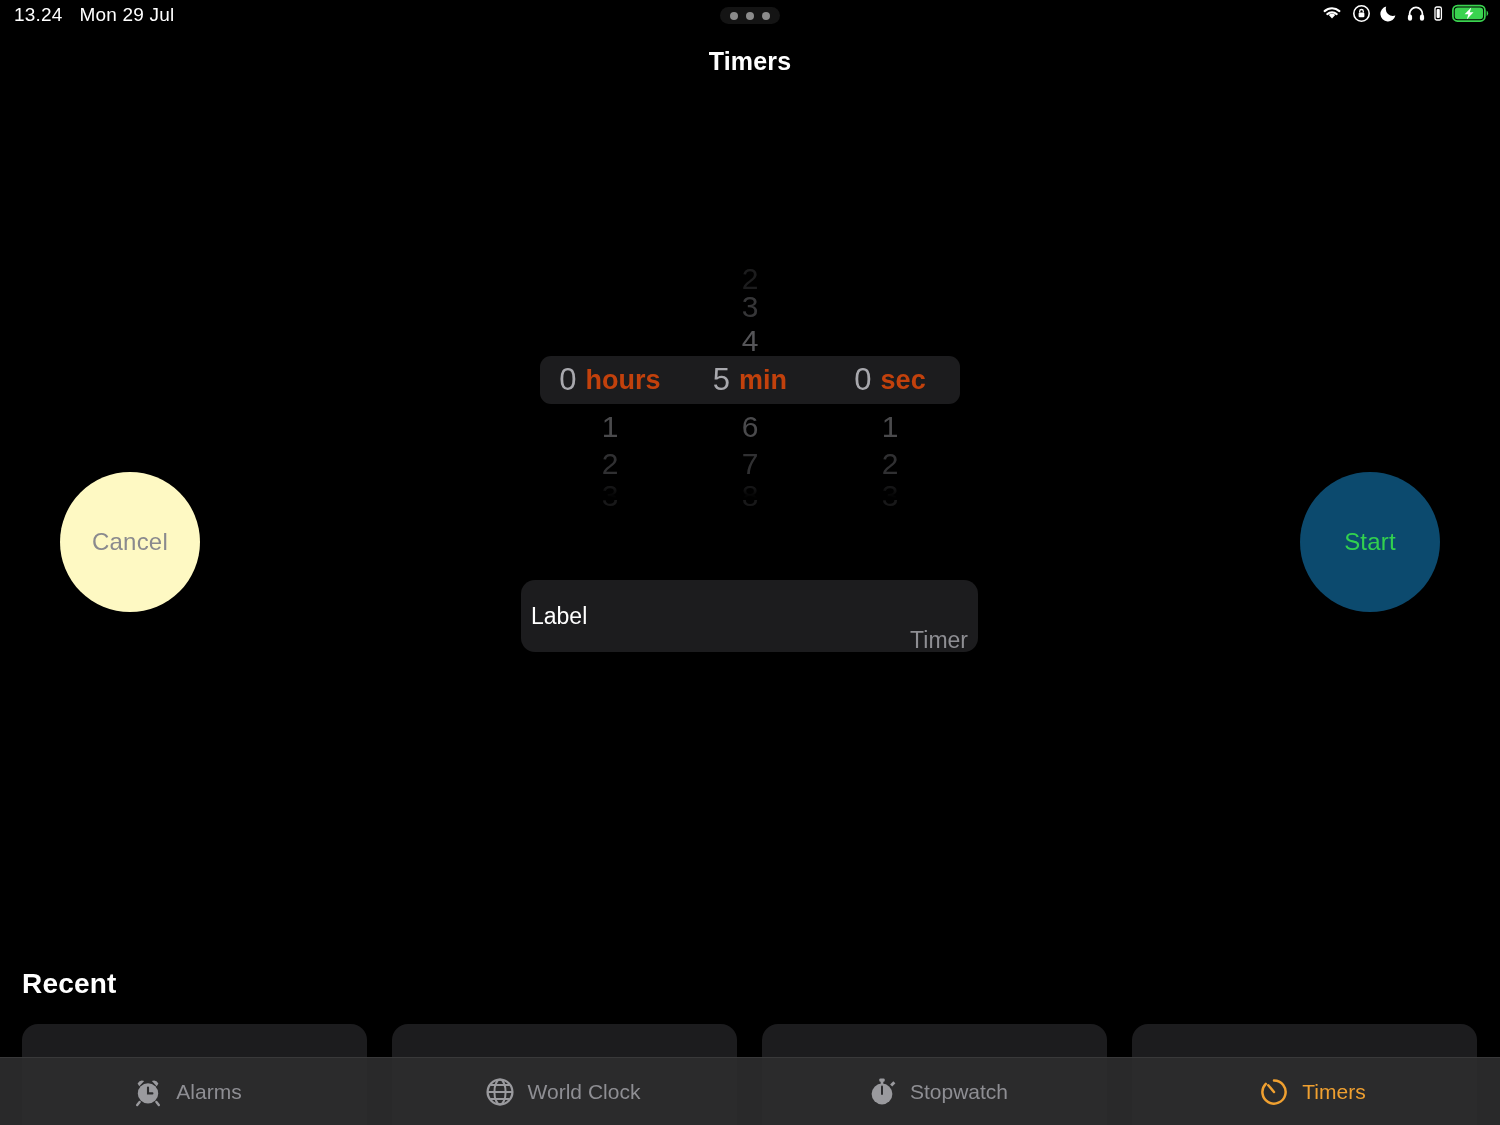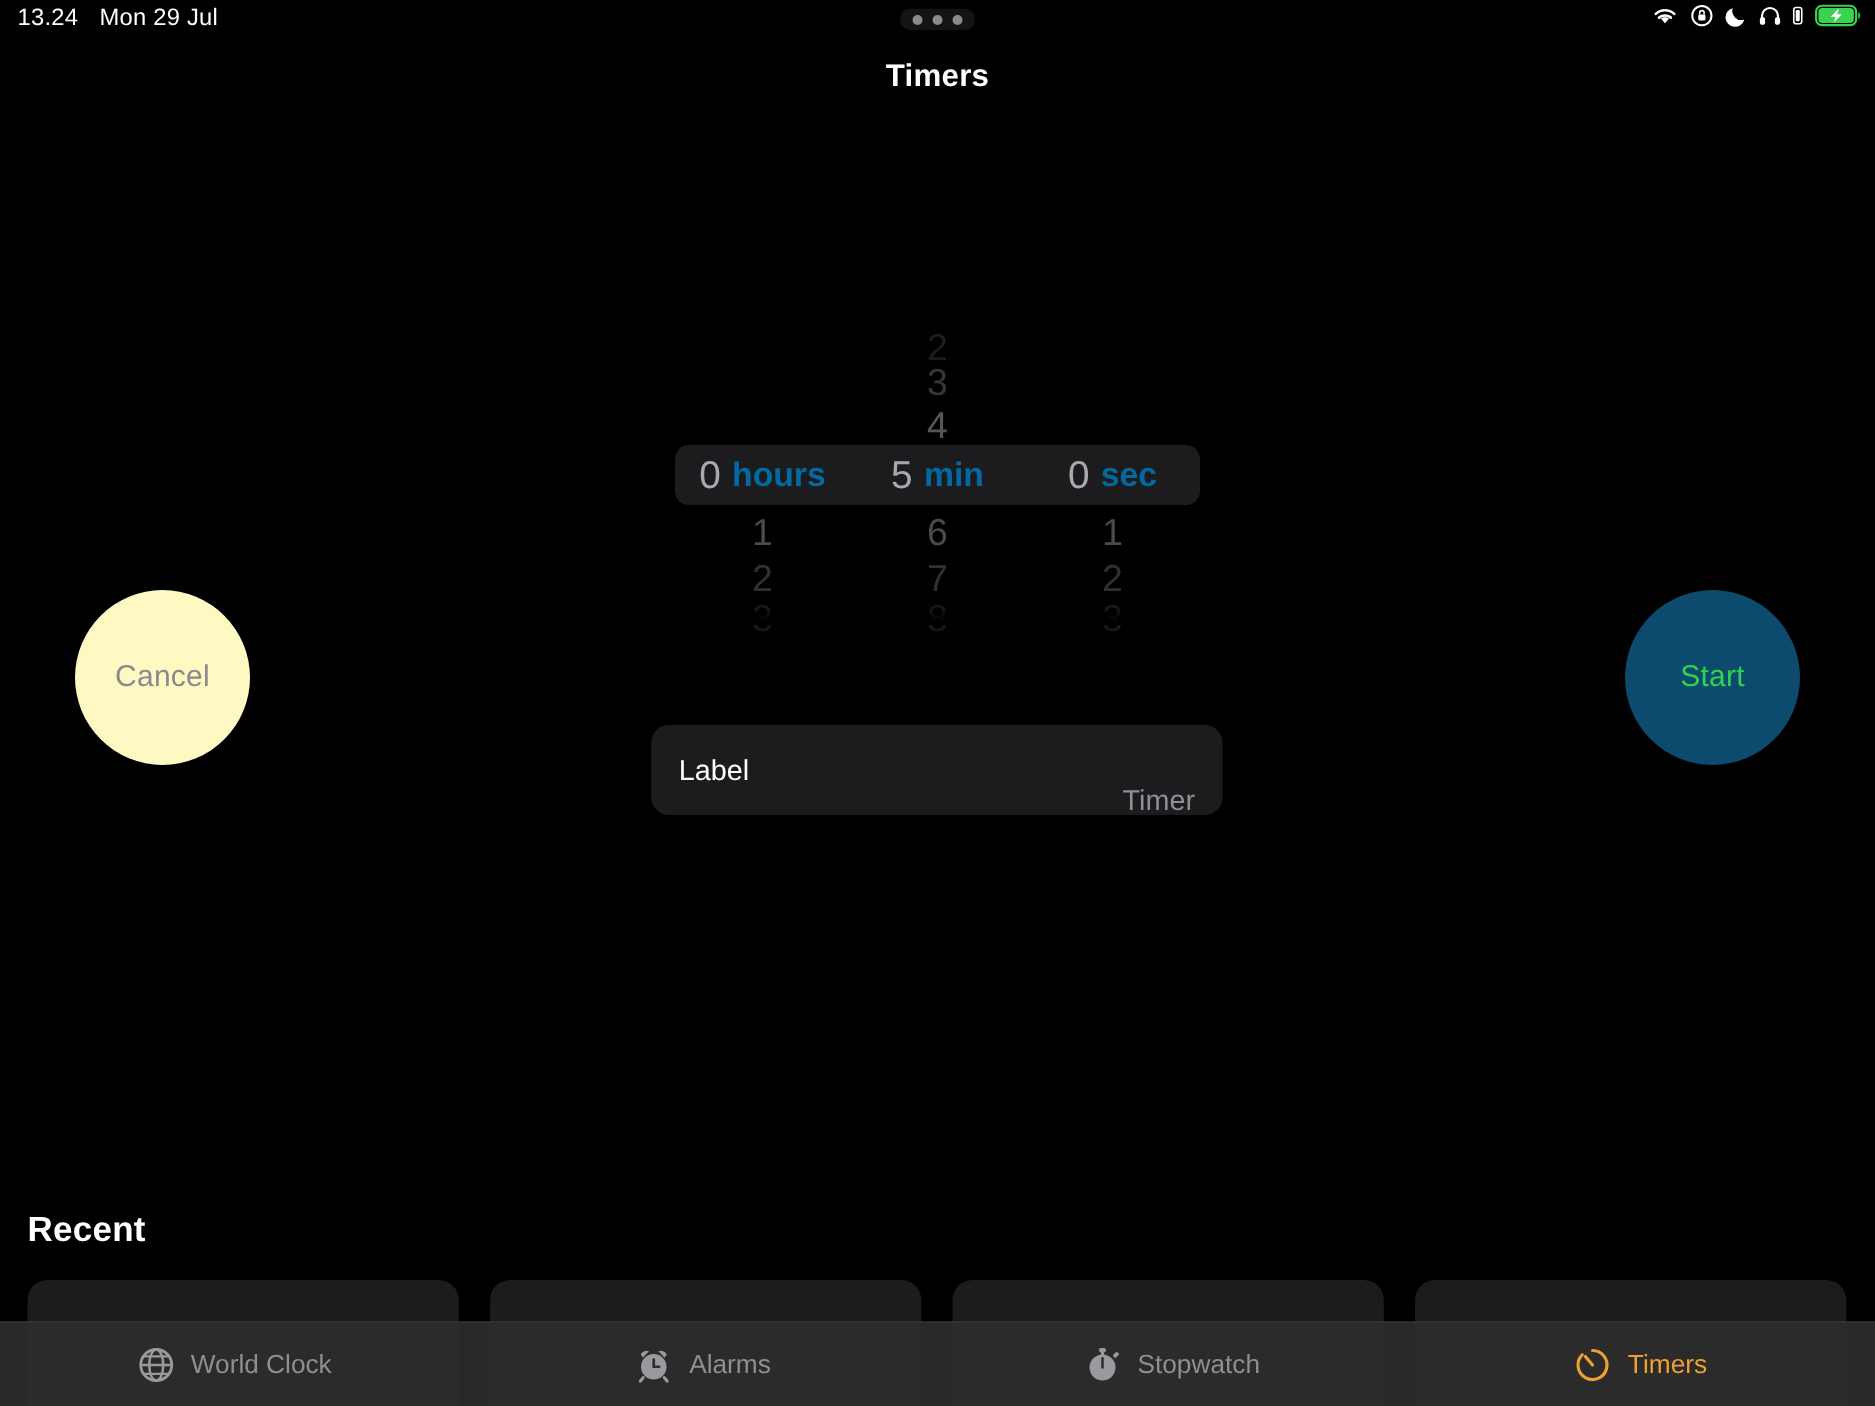--- a/index.html
+++ b/index.html
@@ -44,21 +44,21 @@
   .pcol.secs  { left:280px; }
   .prow {
     position:absolute; width:140px; height:38px; line-height:38px;
     display:flex; align-items:center; justify-content:center;
     font-size:30px; color:#8e8e93; font-weight:300;
   }
   .prow.sel {
     height:48px; line-height:48px; font-size:31px; color:#a8a8ad;
     gap:9px; font-weight:400;
   }
-  .prow.sel .unit { color:#0369a1; font-weight:700; font-size:27px; }
+  .prow.sel .unit { color:#c2410c; font-weight:700; font-size:27px; }
   .prow.r-3 { top:12px;  opacity:.20; }
   .prow.r-2 { top:40px;  opacity:.38; }
   .prow.r-1 { top:74px;  opacity:.60; }
   .prow.r0  { top:108px; opacity:1; }
   .prow.r1  { top:160px; opacity:.52; }
   .prow.r2  { top:197px; opacity:.34; }
   .prow.r3  { top:229px; opacity:.17; }
   #picker-mask-top {
     position:absolute; left:0; top:238px; width:420px; height:14px;
     background:linear-gradient(to bottom, rgba(0,0,0,0) 0%, #000 85%);
@@ -73,21 +73,21 @@
   }
   #cancel-button { left:60px; top:472px; background:#fef9c3; color:#8a8a8e; }
   #start-button  { left:1300px; top:472px; background:#0c4a6e; color:#32d14f; }
 
   
   #settings-card {
     position:absolute; left:521px; top:580px; width:457px;
     background:#1c1c1e; border-radius:14px; overflow:hidden;
   }
   .srow {
-    position:relative; height:72px; padding:0 22px;
+    position:relative; height:72px; padding:0 10px;
     display:flex; align-items:center; justify-content:space-between;
   }
   .srow + .srow::before {
     content:""; position:absolute; left:22px; right:0; top:0;
     height:1px; background:#38383a;
   }
   .srow .s-label { color:#fff; font-size:23px; }
   .srow .s-value { color:#8e8e93; font-size:23px; display:flex; align-items:center; gap:10px;margin-top:48px; }
   .chev { display:inline-block; width:9px; height:9px; border-right:2.4px solid #6e6e73;
           border-top:2.4px solid #6e6e73; transform:rotate(45deg); margin-bottom:2px; }
@@ -239,45 +239,45 @@
   <div class="recent-card" style="left:22px;"></div>
   <div class="recent-card" style="left:392px;"></div>
   <div class="recent-card" style="left:762px;"></div>
   <div class="recent-card" style="left:1132px;"></div>
 
   <div id="tab-bar">
 
     <div class="tab">
       <span>
         <svg width="30" height="30" viewBox="0 0 30 30">
-          <circle cx="15" cy="15" r="12.4" stroke="#9a9a9e" stroke-width="2.3" fill="none"></circle>
-          <ellipse cx="15" cy="15" rx="5.6" ry="12.4" stroke="#9a9a9e" stroke-width="2" fill="none"></ellipse>
-          <line x1="2.6" y1="15" x2="27.4" y2="15" stroke="#9a9a9e" stroke-width="2"></line>
-          <path d="M5.2 8 H24.8 M5.2 22 H24.8" stroke="#9a9a9e" stroke-width="1.8"></path>
-        </svg>
-      </span>
-      <span>World Clock</span>
-    </div>
-
-    <div class="tab">
-      <span>
-        <svg width="30" height="30" viewBox="0 0 30 30">
           <circle cx="15" cy="16.4" r="10.2" fill="#9a9a9e"></circle>
           <path d="M4.6 6.4 a5.4 5.4 0 0 1 6.6 -2.4 L6.3 9.2 Z" fill="#9a9a9e"></path>
           <path d="M25.4 6.4 a5.4 5.4 0 0 0 -6.6 -2.4 L23.7 9.2 Z" fill="#9a9a9e"></path>
           <path d="M6.6 25 L4.2 28 M23.4 25 L25.8 28" stroke="#9a9a9e" stroke-width="2.4" stroke-linecap="round"></path>
           <path d="M15 10.6 V16.4 H19.4" stroke="#2c2c2e" stroke-width="2.1" fill="none" stroke-linecap="round"></path>
         </svg>
       </span>
       <span>Alarms</span>
     </div>
 
     <div class="tab">
       <span>
         <svg width="30" height="30" viewBox="0 0 30 30">
+          <circle cx="15" cy="15" r="12.4" stroke="#9a9a9e" stroke-width="2.3" fill="none"></circle>
+          <ellipse cx="15" cy="15" rx="5.6" ry="12.4" stroke="#9a9a9e" stroke-width="2" fill="none"></ellipse>
+          <line x1="2.6" y1="15" x2="27.4" y2="15" stroke="#9a9a9e" stroke-width="2"></line>
+          <path d="M5.2 8 H24.8 M5.2 22 H24.8" stroke="#9a9a9e" stroke-width="1.8"></path>
+        </svg>
+      </span>
+      <span>World Clock</span>
+    </div>
+
+    <div class="tab">
+      <span>
+        <svg width="30" height="30" viewBox="0 0 30 30">
           <circle cx="15" cy="17" r="10.4" fill="#9a9a9e"></circle>
           <rect x="12.3" y="1.4" width="5.4" height="3.3" rx="1.2" fill="#9a9a9e"></rect>
           <rect x="13.7" y="4" width="2.6" height="3" fill="#9a9a9e"></rect>
           <path d="M23.1 7.4 l3.2 -3.2 2.1 2.1 -3.2 3.2 Z" fill="#9a9a9e"></path>
           <path d="M15 17 V9.6" stroke="#2c2c2e" stroke-width="2" stroke-linecap="round"></path>
         </svg>
       </span>
       <span>Stopwatch</span>
     </div>
 

